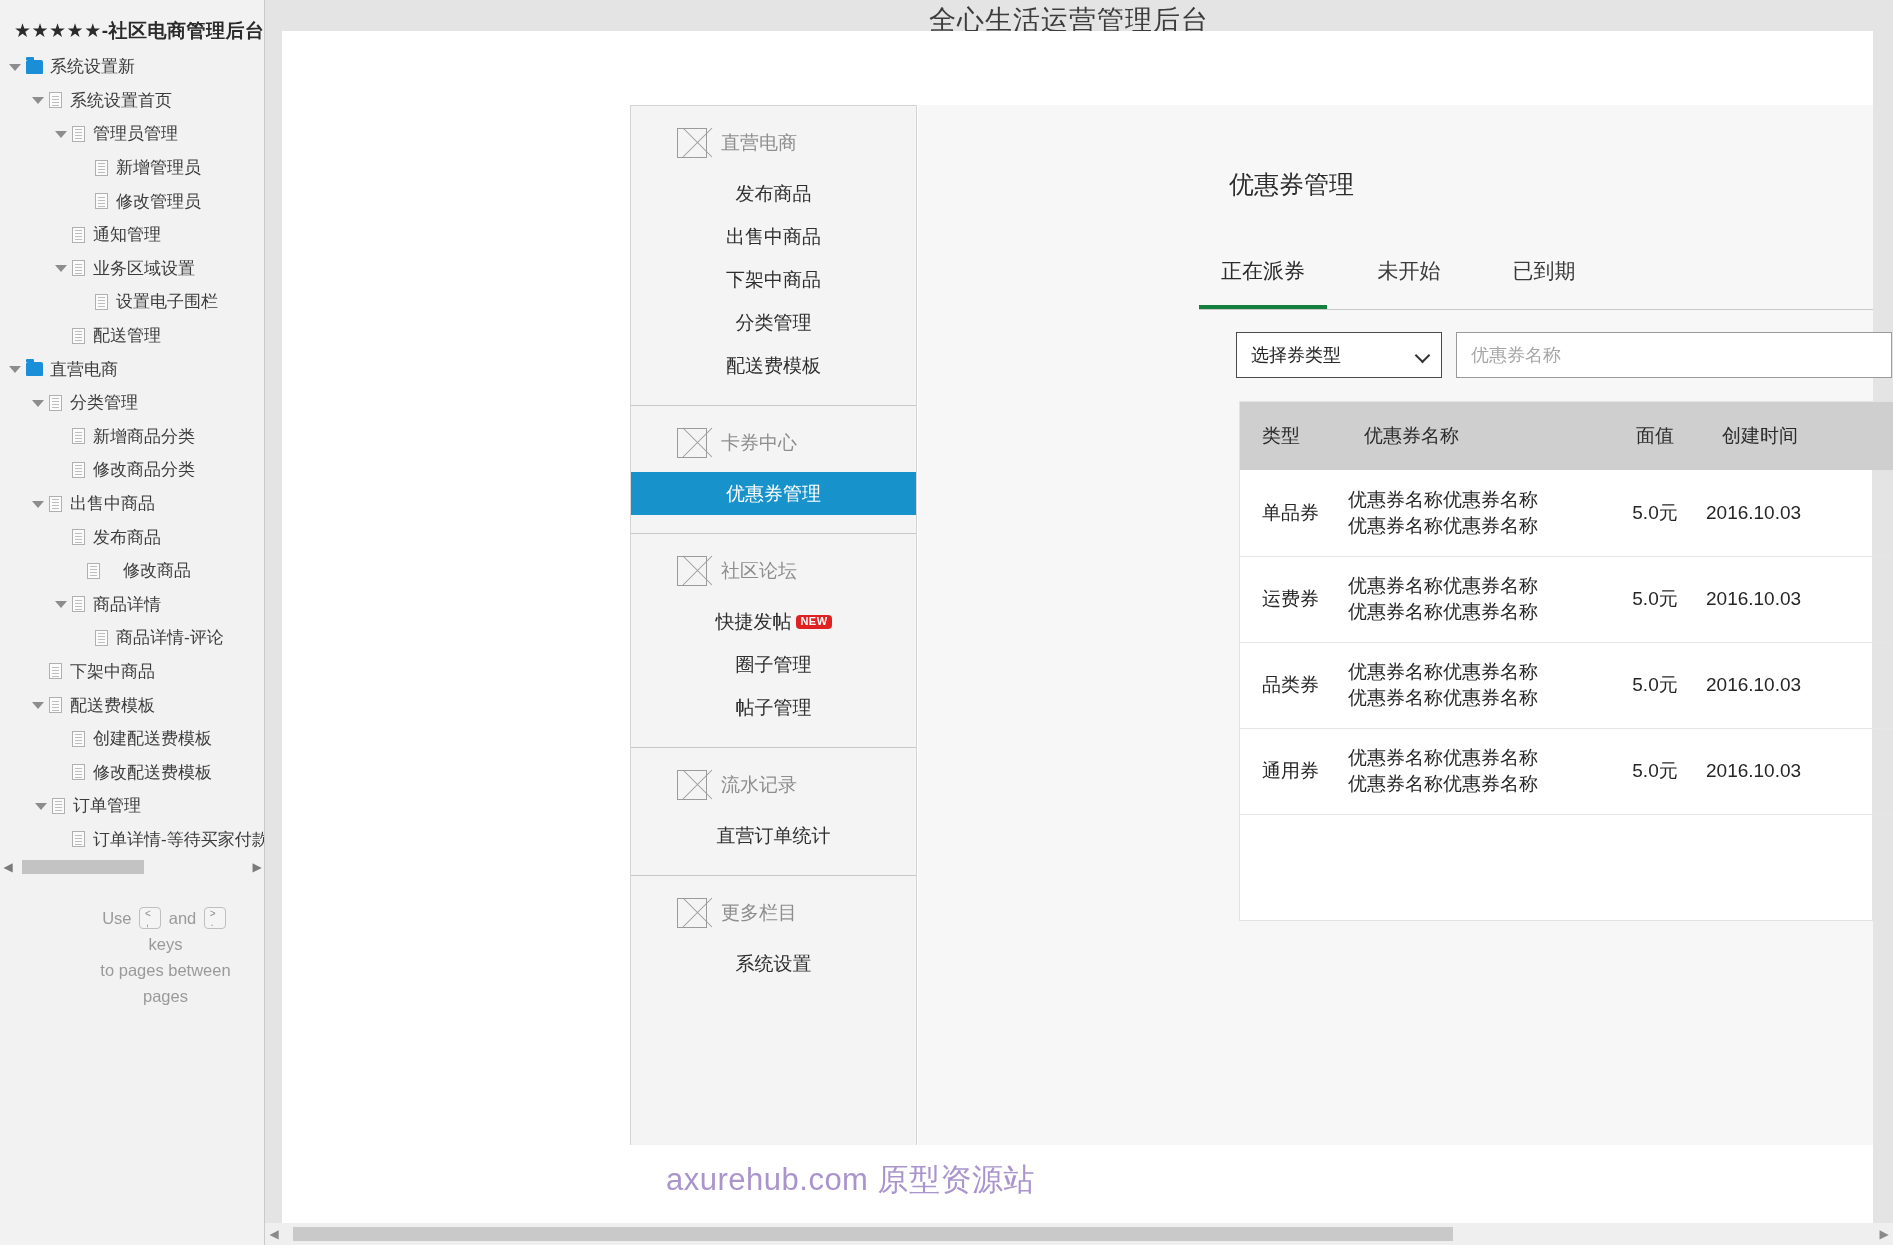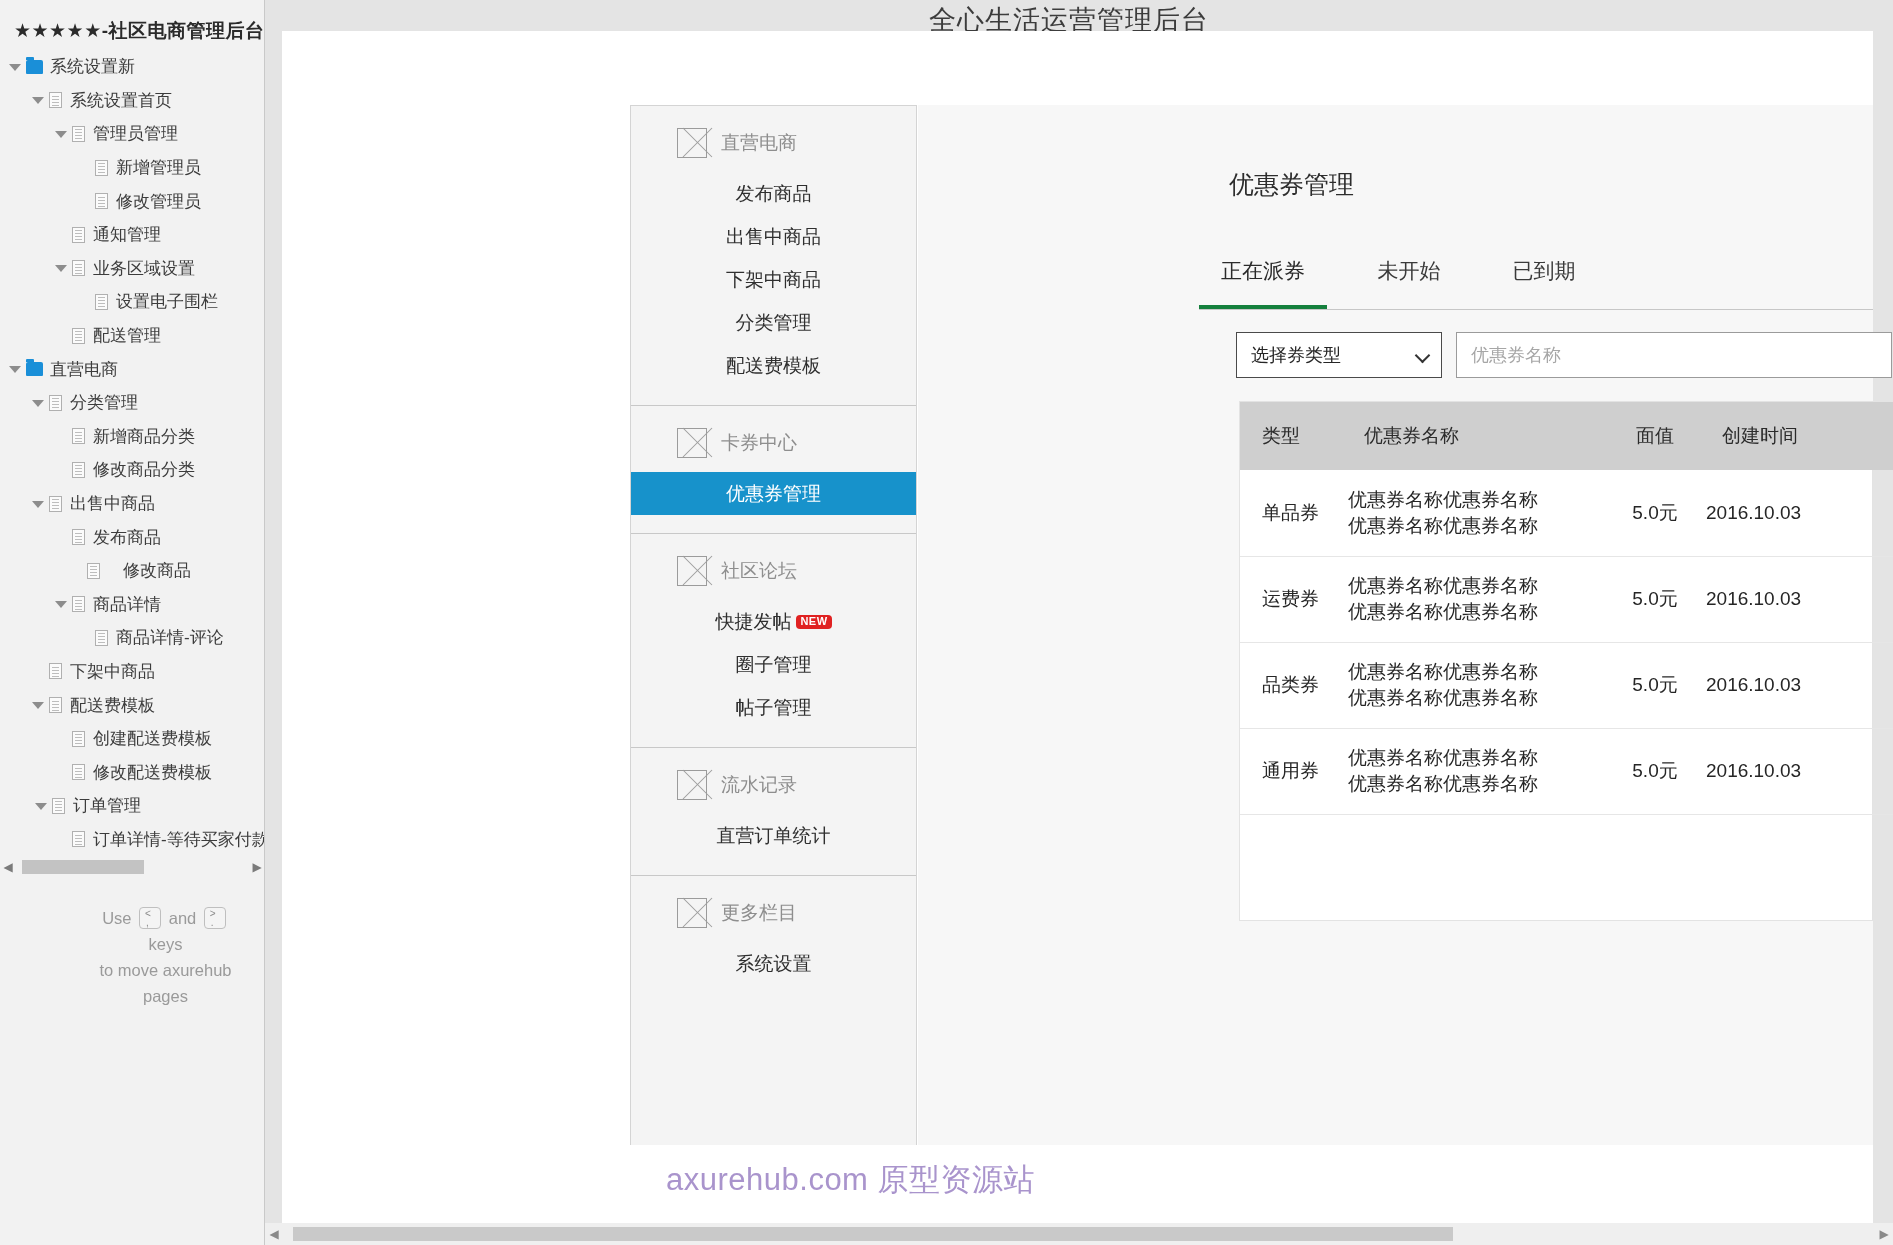--- a/index.html
+++ b/index.html
@@ -383,21 +383,21 @@
           <span>&lt;</span>
           <i>,</i>
         </span>
         <span>and</span>
         <span class="keycap">
           <span>&gt;</span>
           <i>.</i>
         </span>
       </div>
       <div>keys</div>
-      <div>to move axurehub</div>
+      <div>to pages between</div>
       <div>pages</div>
     </div>
   </div>
 
   <div id="main">
     <div id="app-title">全心生活运营管理后台</div>
 
     <div id="canvas">
 
       <div id="navpanel">

